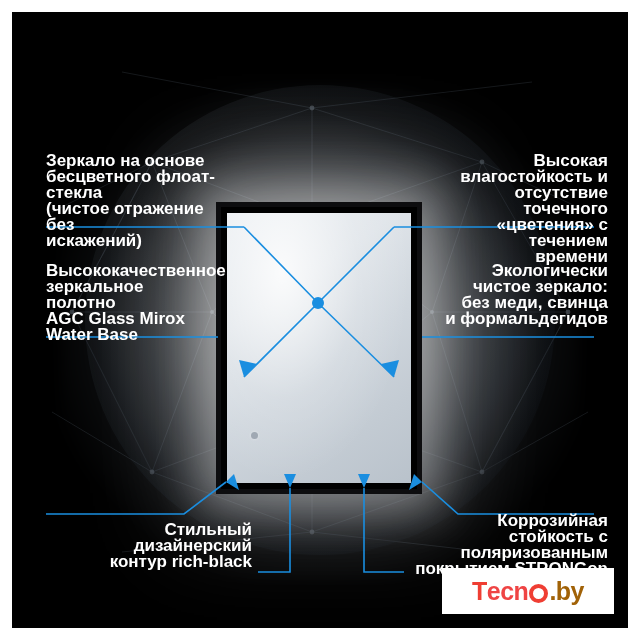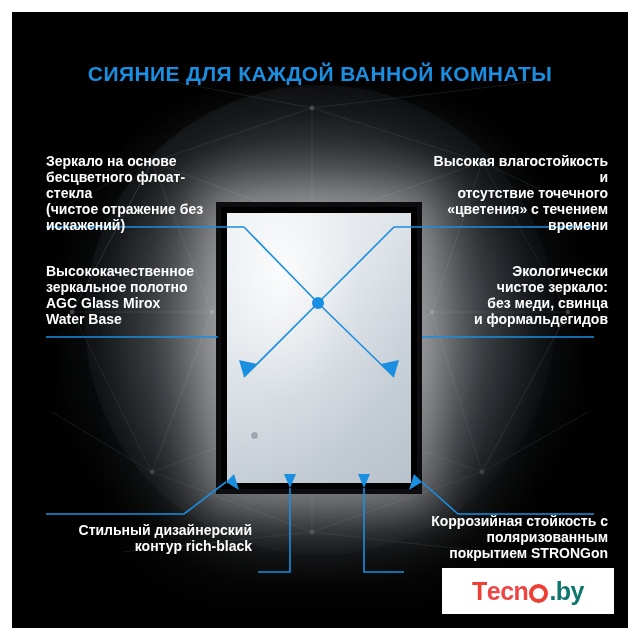--- a/index.html
+++ b/index.html
@@ -117,21 +117,21 @@
     font-size: 21px;
     font-weight: bold;
     letter-spacing: 0.4px;
     text-transform: uppercase;
   }
 
   
   .callout {
     position: absolute;
     color: #ffffff;
-    font-size: 14px;
+    font-size: 17px;
     line-height: 16px;
     font-weight: bold;
     white-space: pre-line;
   }
   .c-left  { text-align: left; }
   .c-right { text-align: right; }
 
   #co-0 { left: 34px;  top: 141px; width: 180px; }
   #co-1 { left: 420px; top: 141px; width: 176px; text-align: right;}
   #co-2 { left: 34px;  top: 251px; width: 170px; }
@@ -183,21 +183,21 @@
     display: inline-block;
     width: 19px;
     height: 19px;
     border-radius: 50%;
     border: 4px solid #ef3e33;
     box-sizing: border-box;
     margin: 0 1px;
     position: relative;
     top: 2px;
   }
-  .logo-by { color: #0f766e; }
+  .logo-by { color: #a16207; }
 </style>
 </head>
 <body>
 
 <div class="poster">
   <div class="stage">
 
     <svg class="net" viewBox="0 0 616 616">
       <g stroke="#6f7d8c" stroke-width="0.7" fill="none" opacity="0.55">
         <path d="M60 300 L140 150 L300 96 L470 150 L556 300 L470 460 L300 520 L140 460 Z"></path>
@@ -261,21 +261,20 @@
         <polygon points="382,365 369,352 387,348"></polygon>
         <polygon points="214,470 227,478 222,462"></polygon>
         <polygon points="410,470 397,478 402,462"></polygon>
         <polygon points="278,476 272,462 284,462"></polygon>
         <polygon points="352,476 346,462 358,462"></polygon>
       </g>
     </svg>
 
     <div class="center-dot"></div>
 
-    <div class="title">СИЯНИЕ ДЛЯ КАЖДОЙ ВАННОЙ КОМНАТЫ</div>
 
     <div class="callout c-left" id="co-0">Зеркало на основе
 бесцветного флоат-стекла
 (чистое отражение без
 искажений)</div>
     <div class="callout c-right" id="co-1">Высокая влагостойкость и
 отсутствие точечного
 «цветения» с течением
 времени</div>
     <div class="callout c-left" id="co-2">Высококачественное

